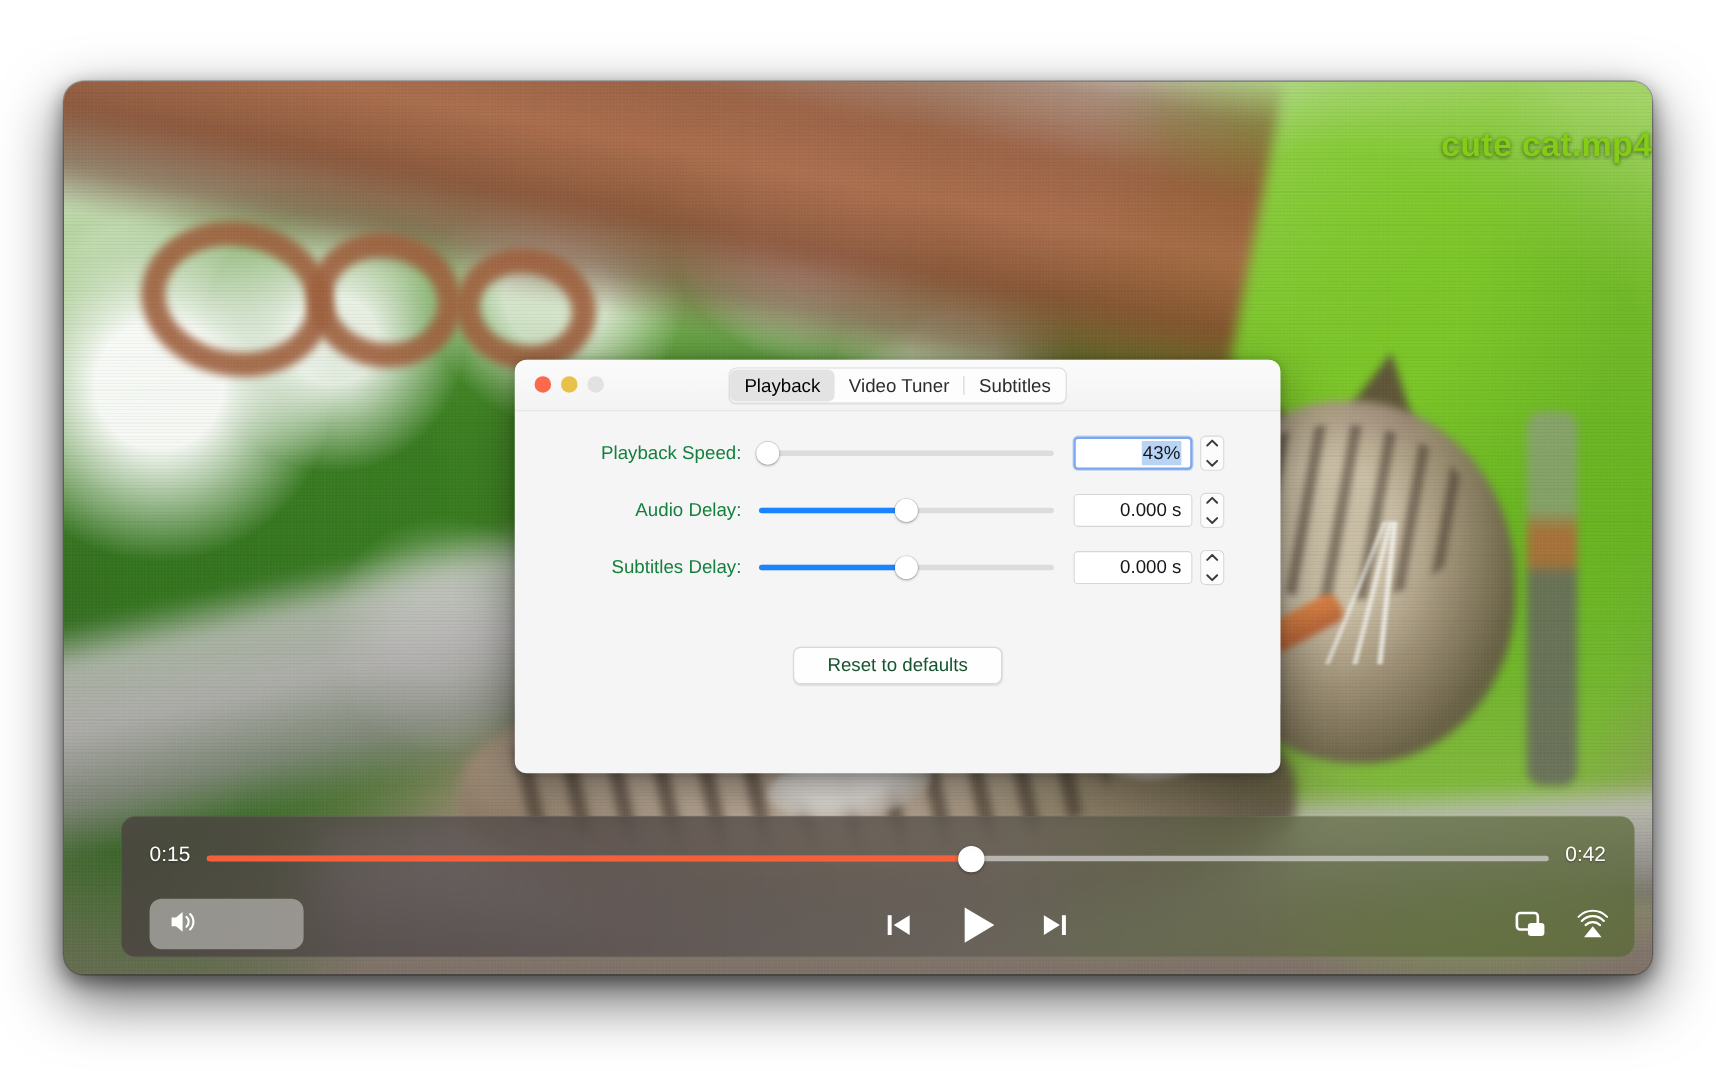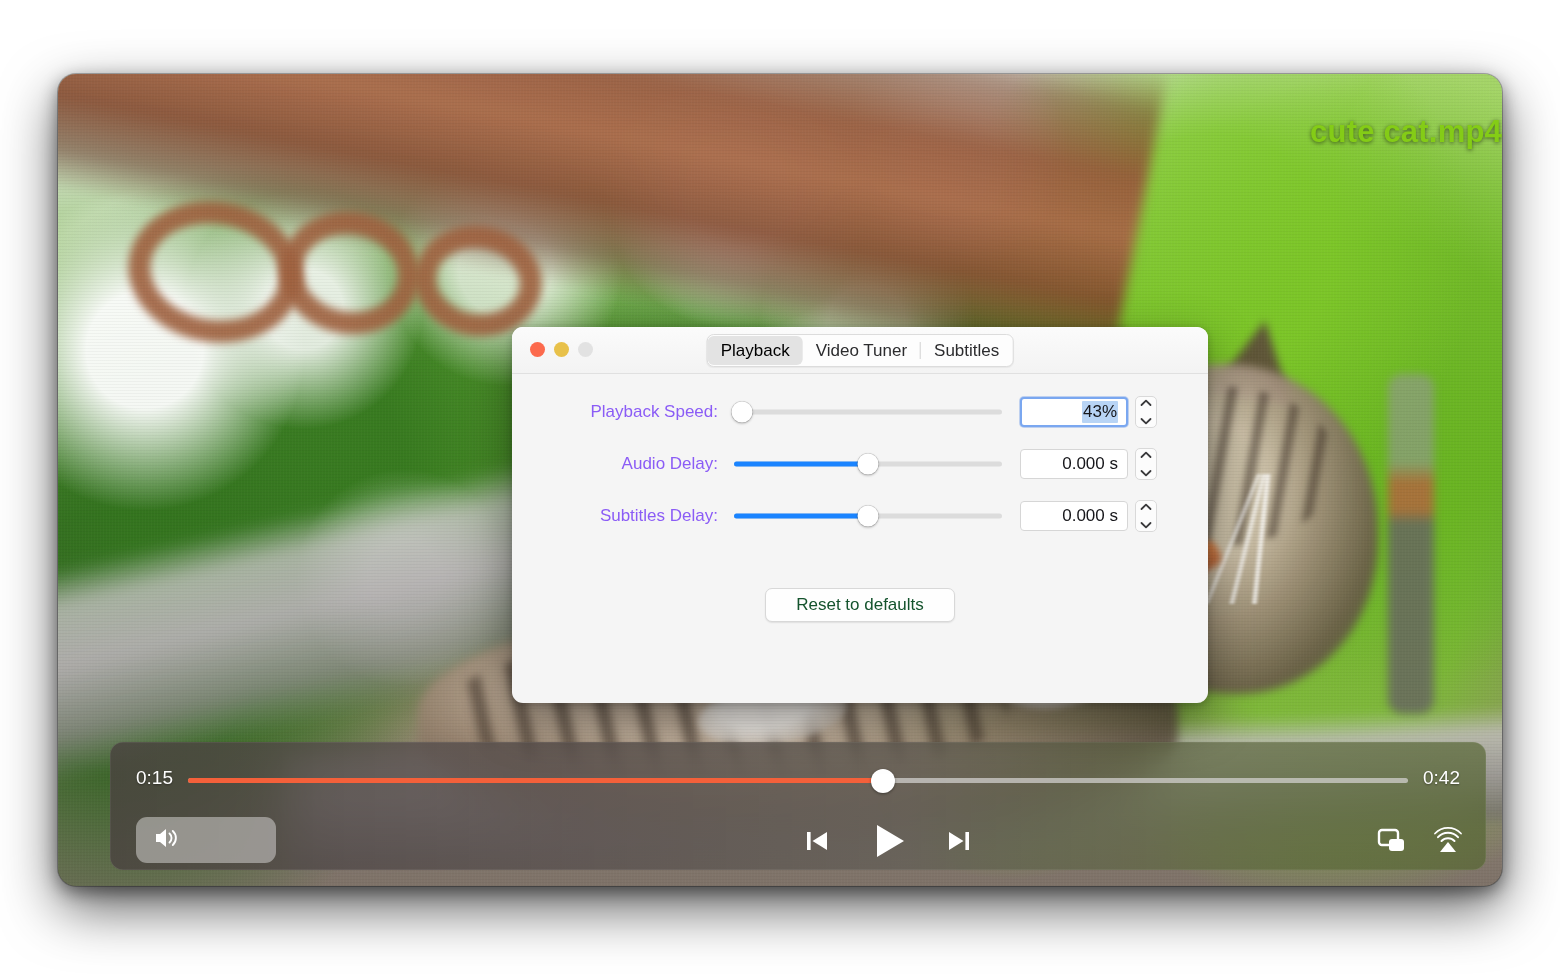--- a/index.html
+++ b/index.html
@@ -313,21 +313,20 @@
   #settings-dialog {
     position: absolute;
     left: 410px; top: 253px;
     width: 696px; height: 376px;
     background: #f5f5f5;
     border-radius: 11px;
     box-shadow: 0 18px 48px rgba(0,0,0,0.42), 0 2px 10px rgba(0,0,0,0.22);
     overflow: hidden;
     font-size: 17px;
     color: #1d1d1f;
-    margin-left: 44px;
   }
   #dialog-titlebar {
     position: relative;
     height: 46px;
     background: linear-gradient(to bottom, #fbfbfb, #f3f3f3);
     border-bottom: 1px solid #e0e0e0;
   }
   #traffic-lights {
     position: absolute; left: 18px; top: 15px;
     display: flex; gap: 9px;
@@ -382,21 +381,21 @@
   #row-speed    { top: 16px; }
   #row-audio    { top: 68px; }
   #row-subtitle { top: 120px; }
 
   .row-label {
     width: 222px;
     text-align: right;
     padding-right: 16px;
     box-sizing: border-box;
     font-size: 17px;
-    color: #8b5cf6;
+    color: #15803d;
   }
   .slider {
     position: relative;
     width: 268px; height: 22px;
     display: flex; align-items: center;
   }
   .slider-track {
     position: absolute;
     left: 0; right: 0; top: 50%;
     transform: translateY(-50%);

